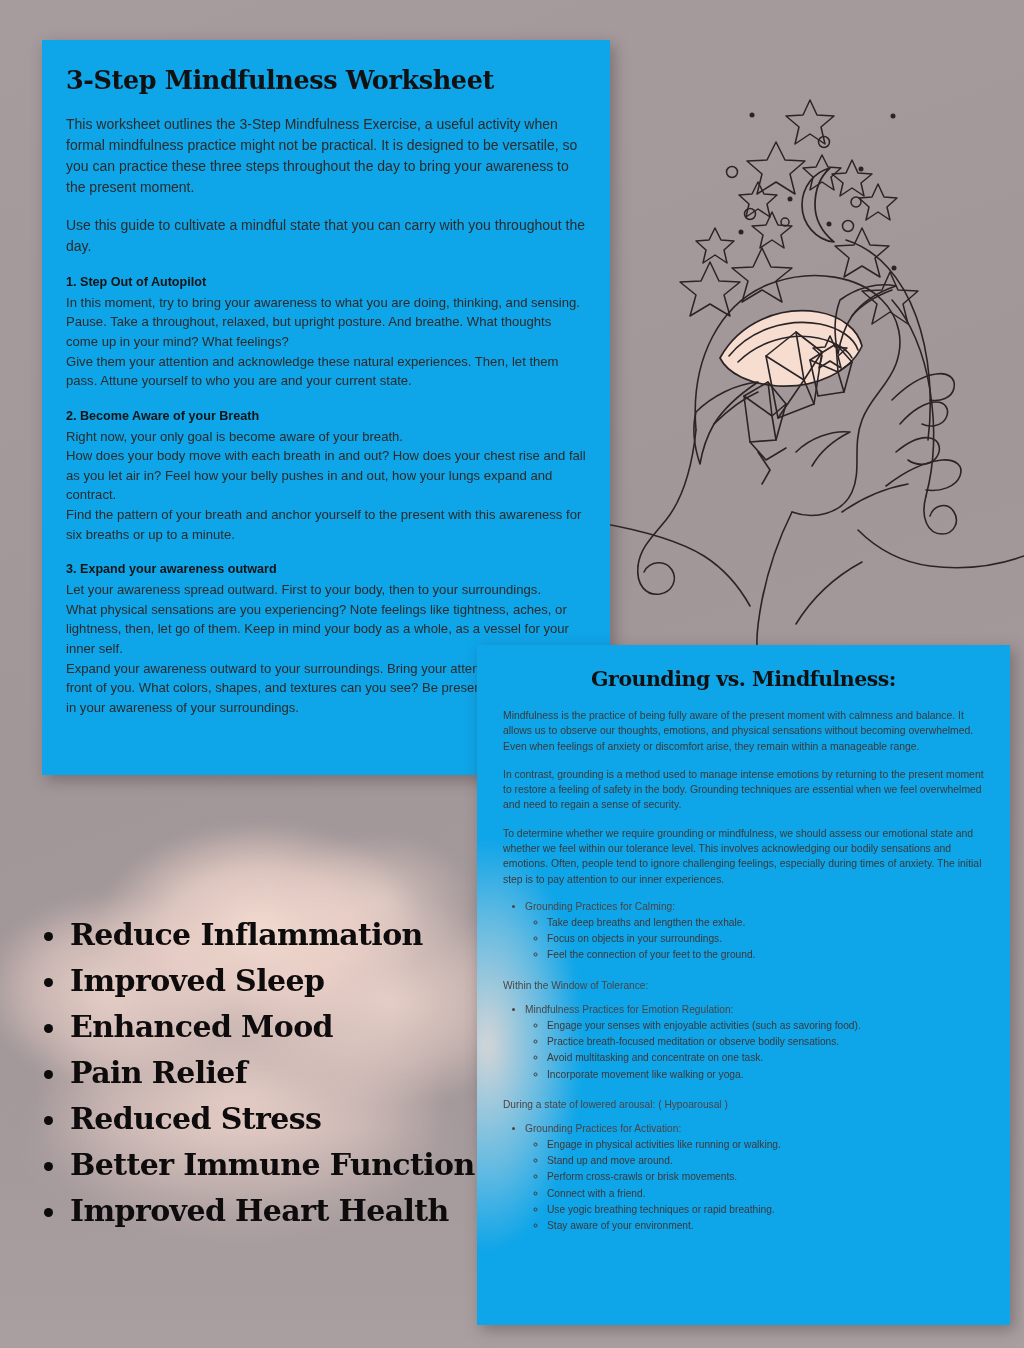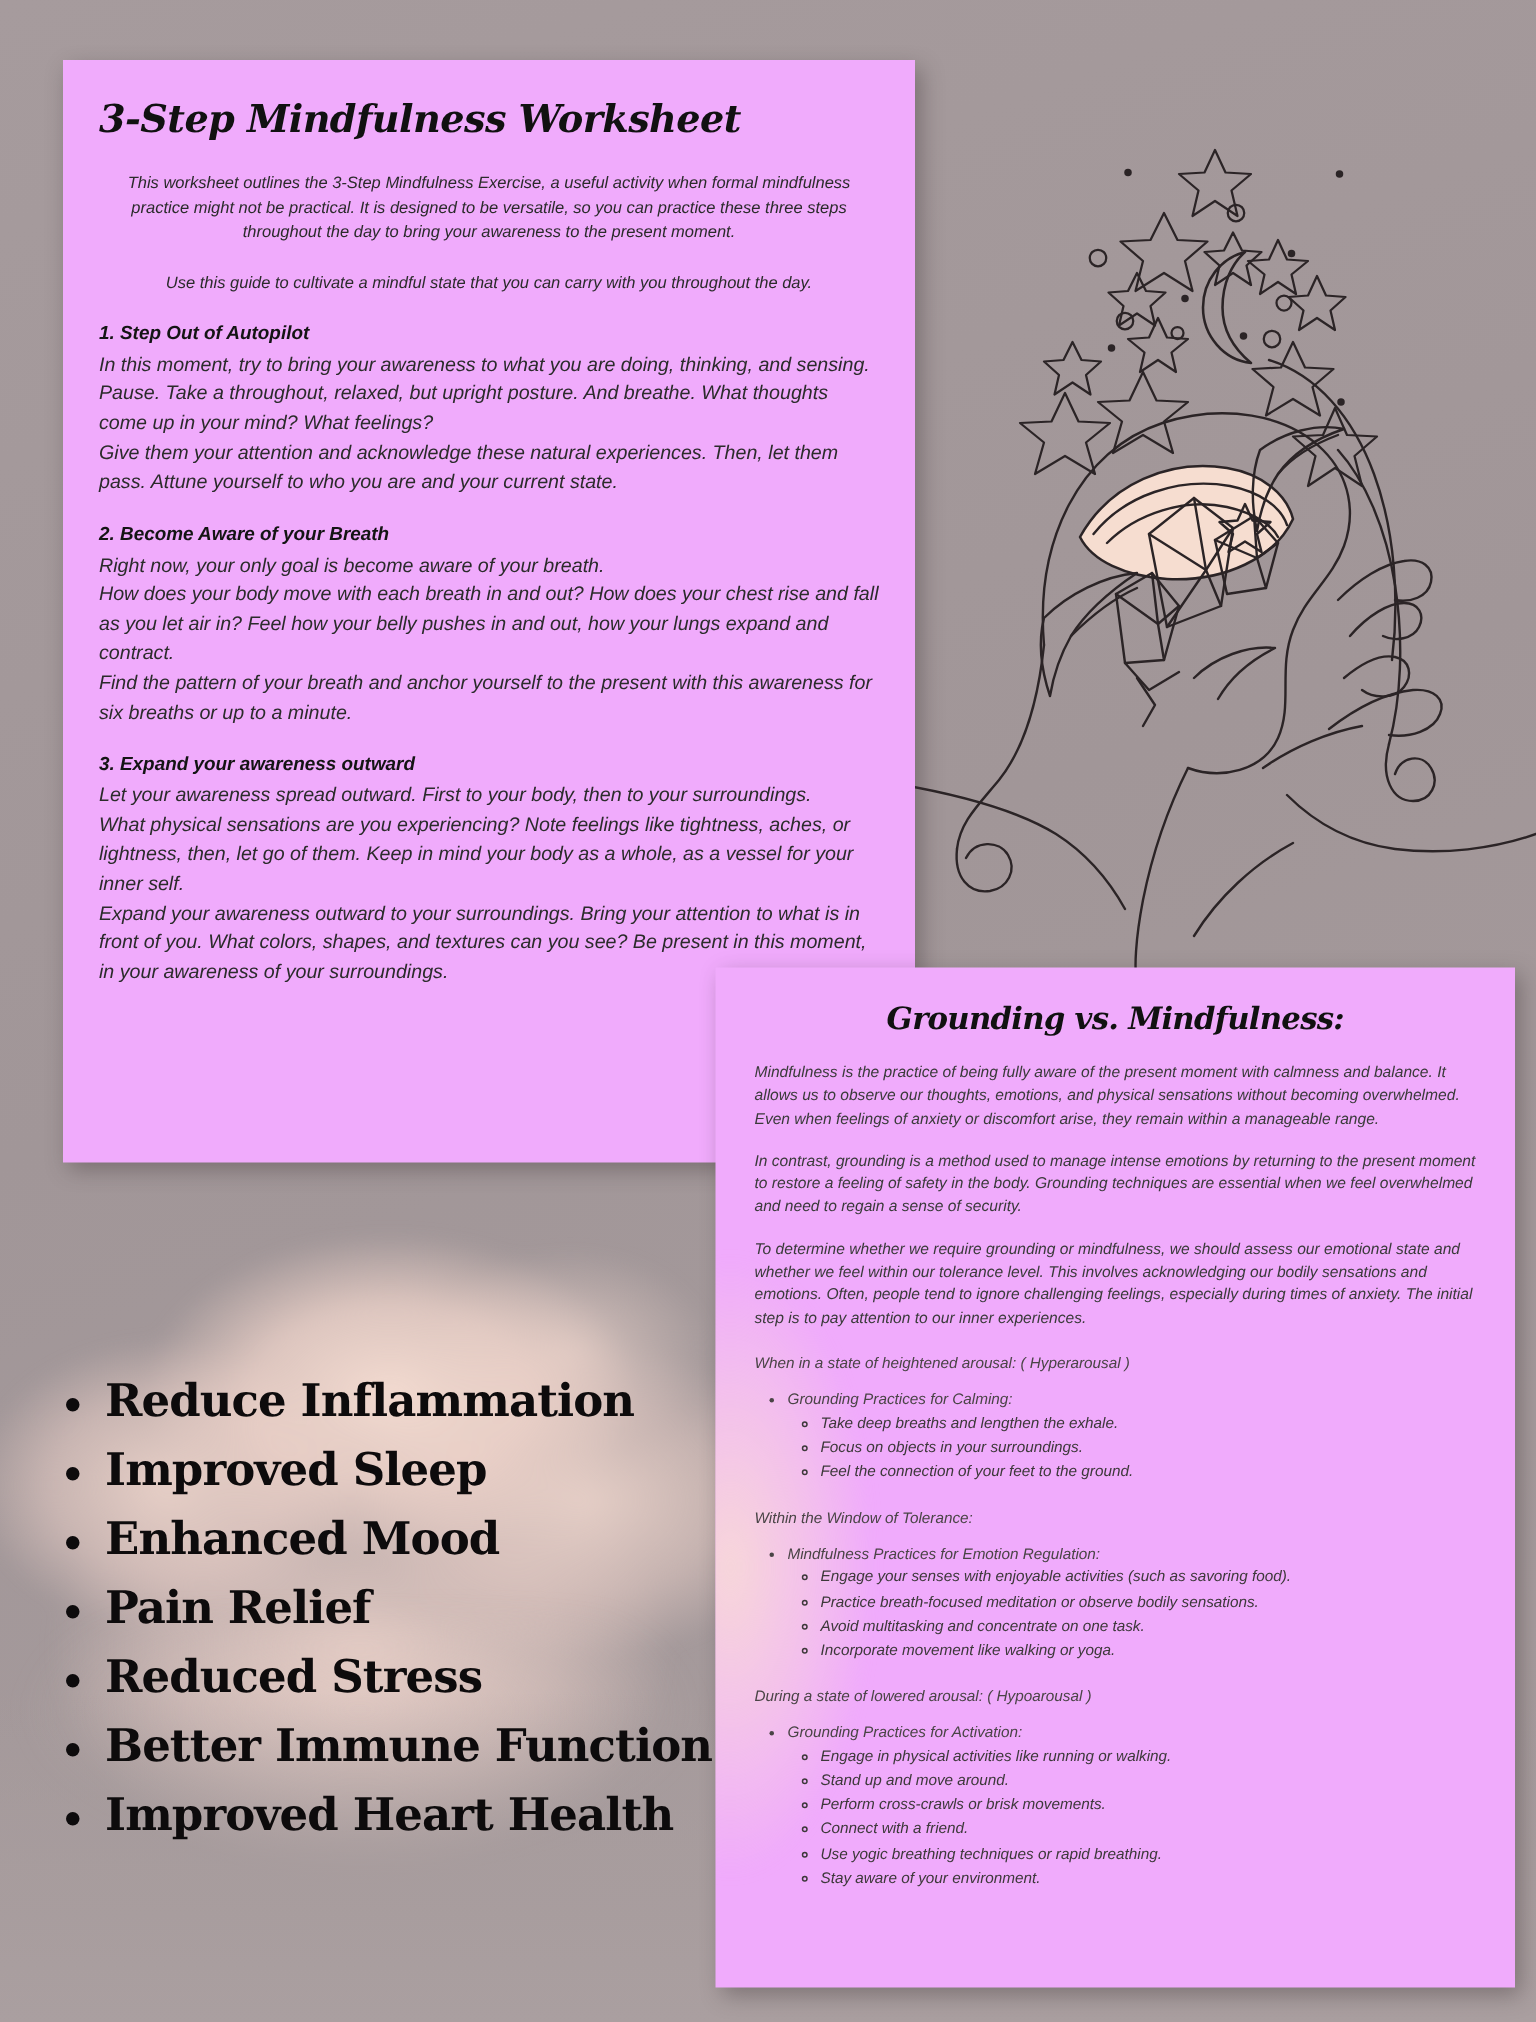--- a/index.html
+++ b/index.html
@@ -49,50 +49,48 @@
     left: 0;
     bottom: 0;
     width: 100%;
     height: 220px;
     background: linear-gradient(to bottom, rgba(163,152,154,0) 0%, rgba(168,157,158,0.85) 60%, rgba(170,159,160,1) 100%);
   }
 
   
   .sheet {
     position: absolute;
-    background: #f0abfc;
+    background: #0ea5e9;
     box-shadow: 4px 5px 14px rgba(60,50,52,0.40);
     overflow: hidden;
     box-sizing: border-box;
-    font-style: italic;
   }
 
   
   #doc-worksheet {
     left: 42px;
     top: 40px;
     width: 568px;
     height: 735px;
     padding: 26px 24px 10px 24px;
   }
   #doc-worksheet .doc-title {
     font-family: "DejaVu Serif", "Liberation Serif", serif;
     font-weight: bold;
     font-size: 25.5px;
     letter-spacing: -0.4px;
     color: #111111;
     margin: 0 0 20px 0;
     line-height: 1.1;
   }
   #doc-worksheet .para {
-    font-size: 11px;
+    font-size: 14px;
     line-height: 1.50;
     color: #2b2b2b;
     margin: 0 0 17px 0;
-    text-align: center;
   }
   #doc-worksheet .step-head {
     font-size: 12.6px;
     font-weight: bold;
     color: #141414;
     margin: 0 0 1px 0;
     line-height: 1.4;
   }
   #doc-worksheet .step-body {
     font-size: 13.1px;
@@ -359,21 +357,20 @@
   <li>Improved Heart Health</li>
 </ul>
 
 <div class="sheet" id="doc-grounding">
   <h2 class="doc-title">Grounding vs. Mindfulness:</h2>
 
   <p class="para">Mindfulness is the practice of being fully aware of the present moment with calmness and balance. It allows us to observe our thoughts, emotions, and physical sensations without becoming overwhelmed. Even when feelings of anxiety or discomfort arise, they remain within a manageable range.</p>
   <p class="para">In contrast, grounding is a method used to manage intense emotions by returning to the present moment to restore a feeling of safety in the body. Grounding techniques are essential when we feel overwhelmed and need to regain a sense of security.</p>
   <p class="para">To determine whether we require grounding or mindfulness, we should assess our emotional state and whether we feel within our tolerance level. This involves acknowledging our bodily sensations and emotions. Often, people tend to ignore challenging feelings, especially during times of anxiety. The initial step is to pay attention to our inner experiences.</p>
 
-  <p class="lead">When in a state of heightened arousal: ( Hyperarousal )</p>
   <ul>
     <li>
       <span>Grounding Practices for Calming:</span>
       <ul>
         <li>Take deep breaths and lengthen the exhale.</li>
         <li>Focus on objects in your surroundings.</li>
         <li>Feel the connection of your feet to the ground.</li>
       </ul>
     </li>
   </ul>

